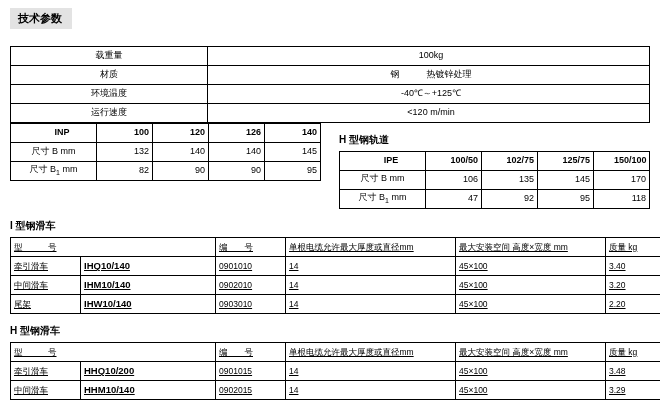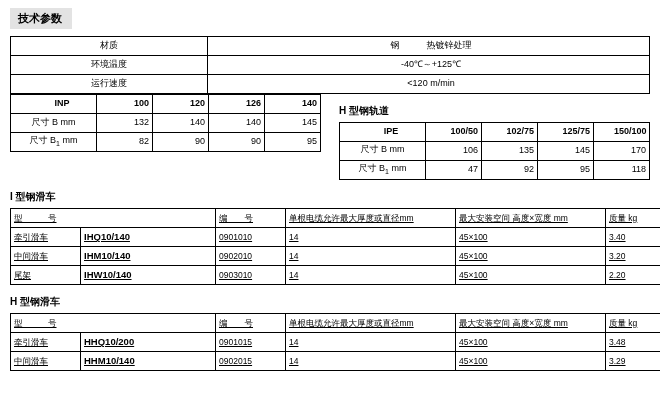--- a/index.html
+++ b/index.html
@@ -21,21 +21,21 @@
     box-sizing: border-box;
     padding: 8px 10px 0 10px;
   }
   .title-bar {
     display: inline-block;
     background: #e3e3e3;
     padding: 3px 10px 3px 8px;
     font-size: 11px;
     font-weight: bold;
     color: #000;
-    margin-bottom: 7px;
+    margin-bottom: 17px;
   }
   table {
     border-collapse: collapse;
     font-size: 9px;
     width: 100%;
     table-layout: fixed;
   }
   table td, table th {
     border: 1px solid #000000;
     padding: 2px 3px;
@@ -102,20 +102,24 @@
 </head>
 <body>
 
 <div class="page">
 
   <div class="title-bar">技术参数</div>
 
   <table class="spec-table">
     <tbody>
       <tr>
+        <td class="lbl">载重量</td>
+        <td class="val center">100kg</td>
+      </tr>
+      <tr>
         <td class="lbl">材质</td>
         <td class="val center">钢　　　热镀锌处理</td>
       </tr>
       <tr>
         <td class="lbl">环境温度</td>
         <td class="val center">-40℃～+125℃</td>
       </tr>
       <tr>
         <td class="lbl">运行速度</td>
         <td class="val center">&lt;120 m/min</td>

